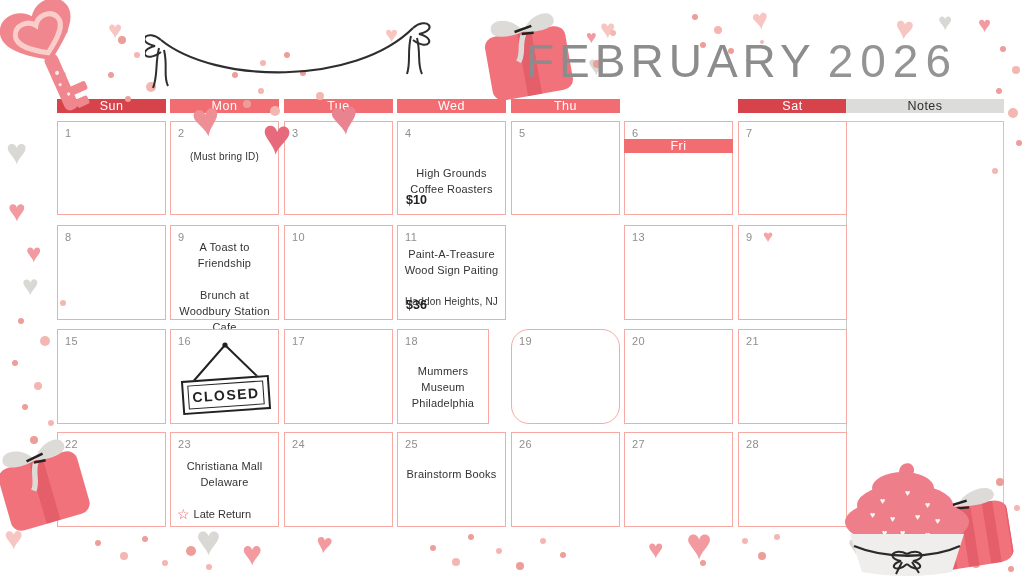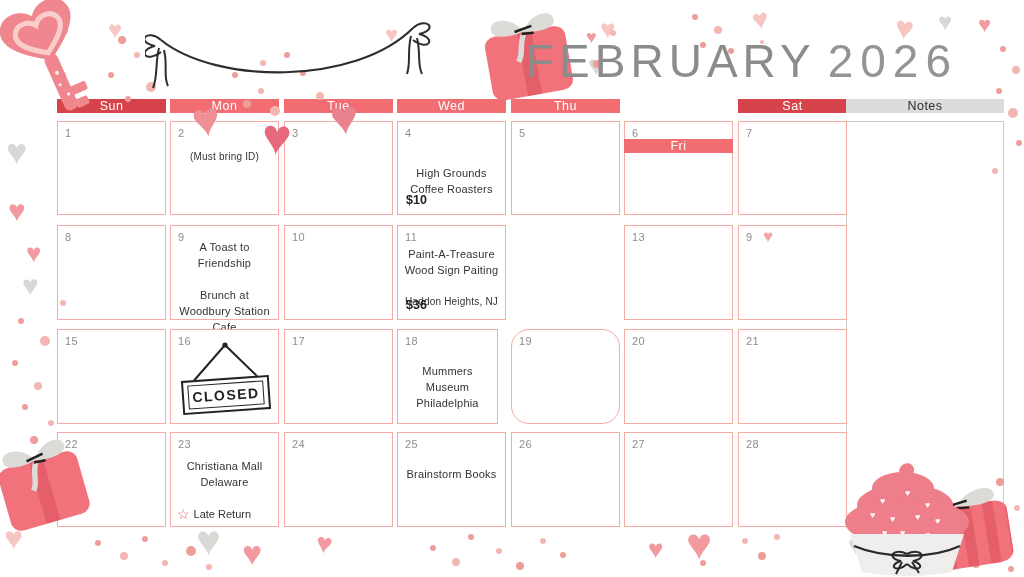--- a/index.html
+++ b/index.html
@@ -127,21 +127,21 @@
           <path d="M50,5 L16,44 M50,5 L86,40" stroke="#222" stroke-width="2" fill="none"></path>
         </svg>
         <div class="closed-board">
           <div class="closed-inner">CLOSED</div>
         </div>
       </div>
     </div>
     <div class="cell" style="left: 284px; top: 329px; height: 95px; width: 109px;">
       <span class="daynum">17</span>
     </div>
-    <div class="cell" style="left: 397px; top: 329px; height: 95px; width: 101px;">
+    <div class="cell" style="left: 397px; top: 329px; height: 95px; width: 92px;">
       <span class="daynum">18</span>
       <div class="body" style="margin-top: 34px;">
         <div class="para">Mummers Museum Philadelphia</div>
       </div>
     </div>
     <div class="cell" style="left: 511px; top: 329px; height: 95px; width: 109px; border-radius: 18px;">
       <span class="daynum">19</span>
     </div>
     <div class="cell" style="left: 624px; top: 329px; height: 95px; width: 109px;">
       <span class="daynum">20</span>

